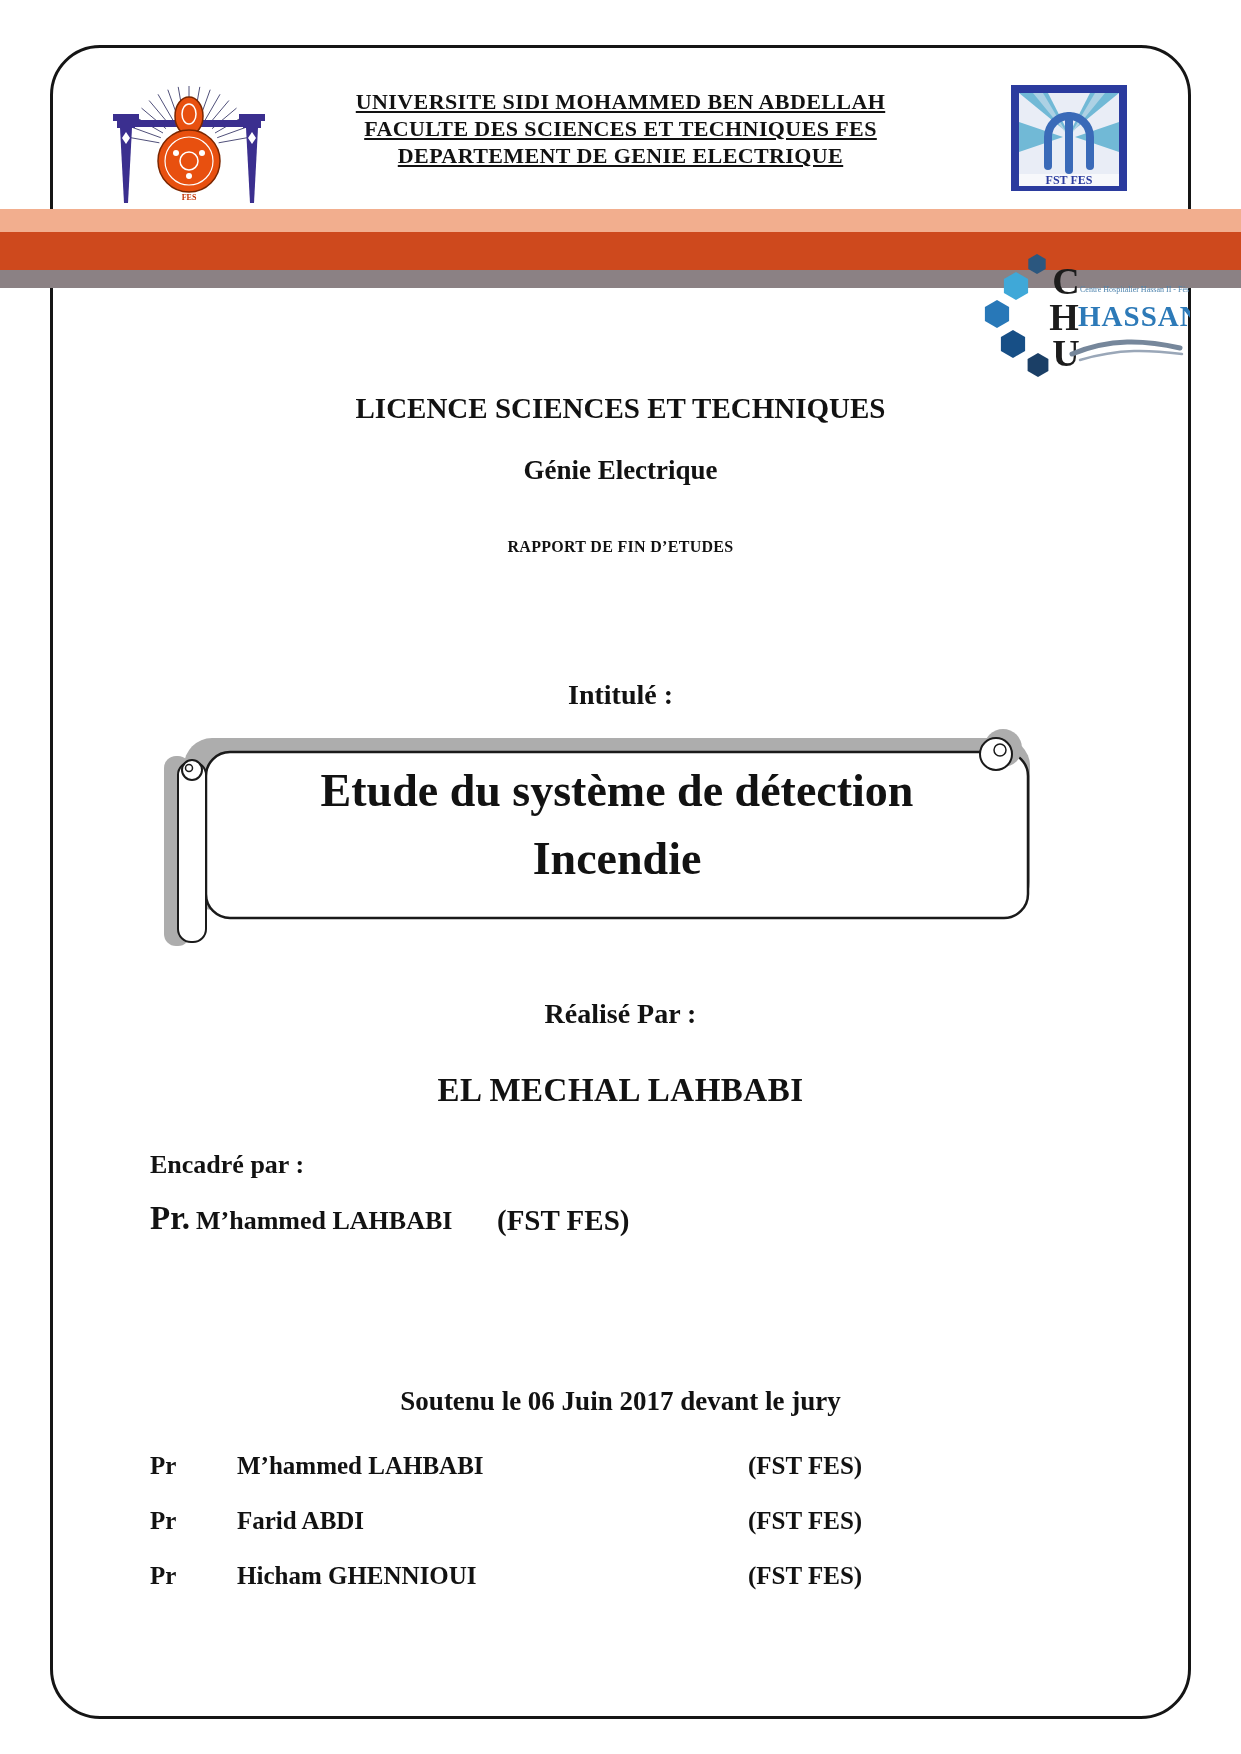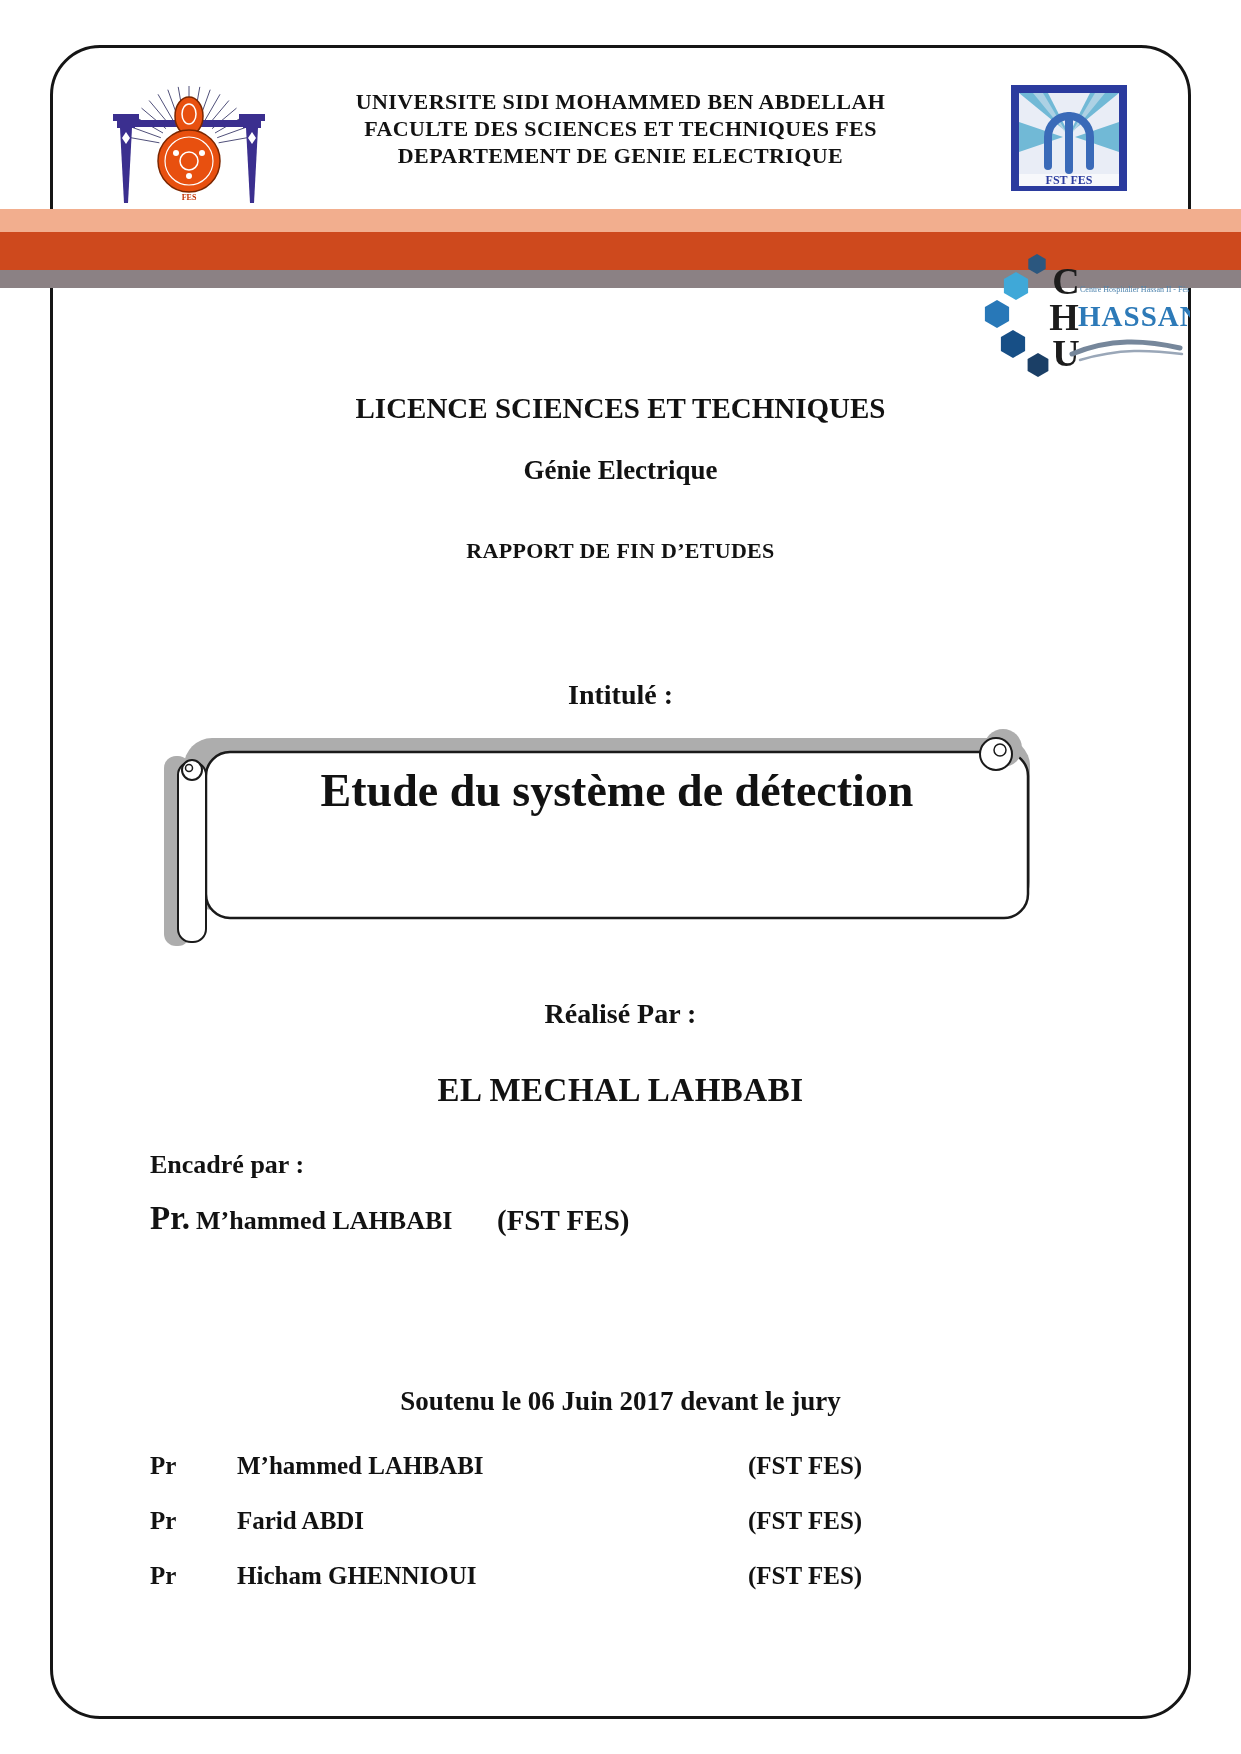--- a/index.html
+++ b/index.html
@@ -12,24 +12,24 @@
     border:3px solid #151515;border-radius:50px;
   }
   
   .bar{position:absolute;left:0;width:1241px;}
   .bar-salmon{top:209px;height:23px;background:#F2AE8E;}
   .bar-orange{top:232px;height:38px;background:#CE491D;}
   .bar-gray{top:270px;height:18px;background:#8B8184;}
 
   .ctr{position:absolute;left:53px;width:1135px;text-align:center;font-weight:bold;}
 
-  .hdr{top:88px;font-size:22px;line-height:27px;letter-spacing:.4px;}
+  .hdr{top:88px;font-size:22px;line-height:27px;letter-spacing:.4px;text-decoration:underline;}
   .prog1{top:392px;font-size:29px;}
   .prog2{top:427px;font-size:27px;margin-top:28px;}
-  .rapport{top:538px;font-size:22px;letter-spacing:.3px;}
+  .rapport{top:538px;font-size:16px;letter-spacing:.3px;}
   .intitule{top:655px;font-size:28px;margin-top:24px;}
   .title1{position:absolute;left:206px;width:822px;text-align:center;top:764px;font-size:46px;font-weight:bold;}
   .title2{position:absolute;left:206px;width:822px;text-align:center;top:832px;font-size:46px;font-weight:bold;}
   .realise{top:998px;font-size:28px;}
   .author{top:1072px;font-size:33px;letter-spacing:.5px;}
   .encadre{position:absolute;left:150px;top:1150px;font-size:26px;font-weight:bold;}
 
   .sup-row{position:absolute;left:150px;width:820px;height:42px;font-weight:bold;}
   .sup-row .st{font-size:33px;}
   .sup-row .sn{font-size:26px;margin-left:6px;}
@@ -159,20 +159,21 @@
     <rect x="6" y="34" width="26" height="190" rx="12" fill="#ADADAD"></rect>
     <rect x="48" y="30" width="822" height="166" rx="24" fill="#ffffff" stroke="#1a1a1a" stroke-width="2.5"></rect>
     <rect x="20" y="40" width="28" height="180" rx="13" fill="#ffffff" stroke="#1a1a1a" stroke-width="2"></rect>
     <circle cx="34" cy="48" r="10" fill="#ffffff" stroke="#1a1a1a" stroke-width="2"></circle>
     <circle cx="31" cy="46" r="3.5" fill="none" stroke="#1a1a1a" stroke-width="1.5"></circle>
     <circle cx="845" cy="26" r="19" fill="#ADADAD"></circle>
     <circle cx="838" cy="32" r="16" fill="#ffffff" stroke="#1a1a1a" stroke-width="2"></circle>
     <circle cx="842" cy="28" r="6" fill="#ffffff" stroke="#1a1a1a" stroke-width="1.5"></circle>
   </svg>
   <div class="title1">Etude du système de détection</div>
+  <div class="title2">Incendie</div>
 
   <div class="ctr realise">Réalisé Par :</div>
   <div class="ctr author">EL MECHAL LAHBABI</div>
 
   <div class="encadre">Encadré par :</div>
 
   <div class="sup-row sup1">
     <span class="st">Pr.</span><span class="sn">M’hammed LAHBABI</span>
     <span class="sa">(FST FES)</span>
   </div>

